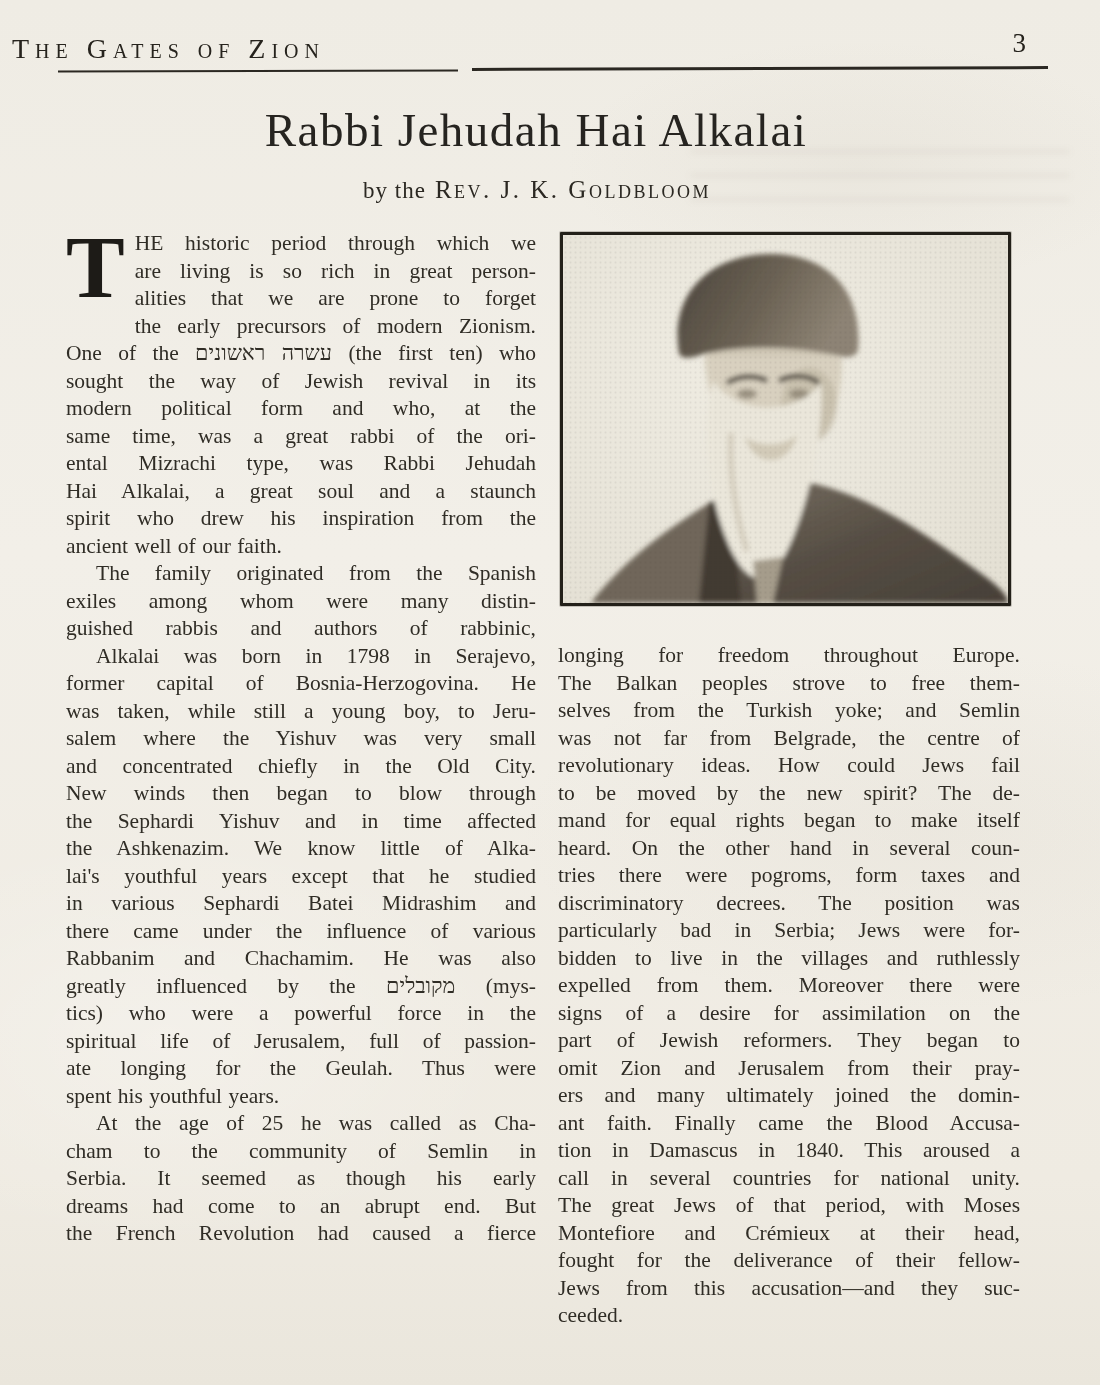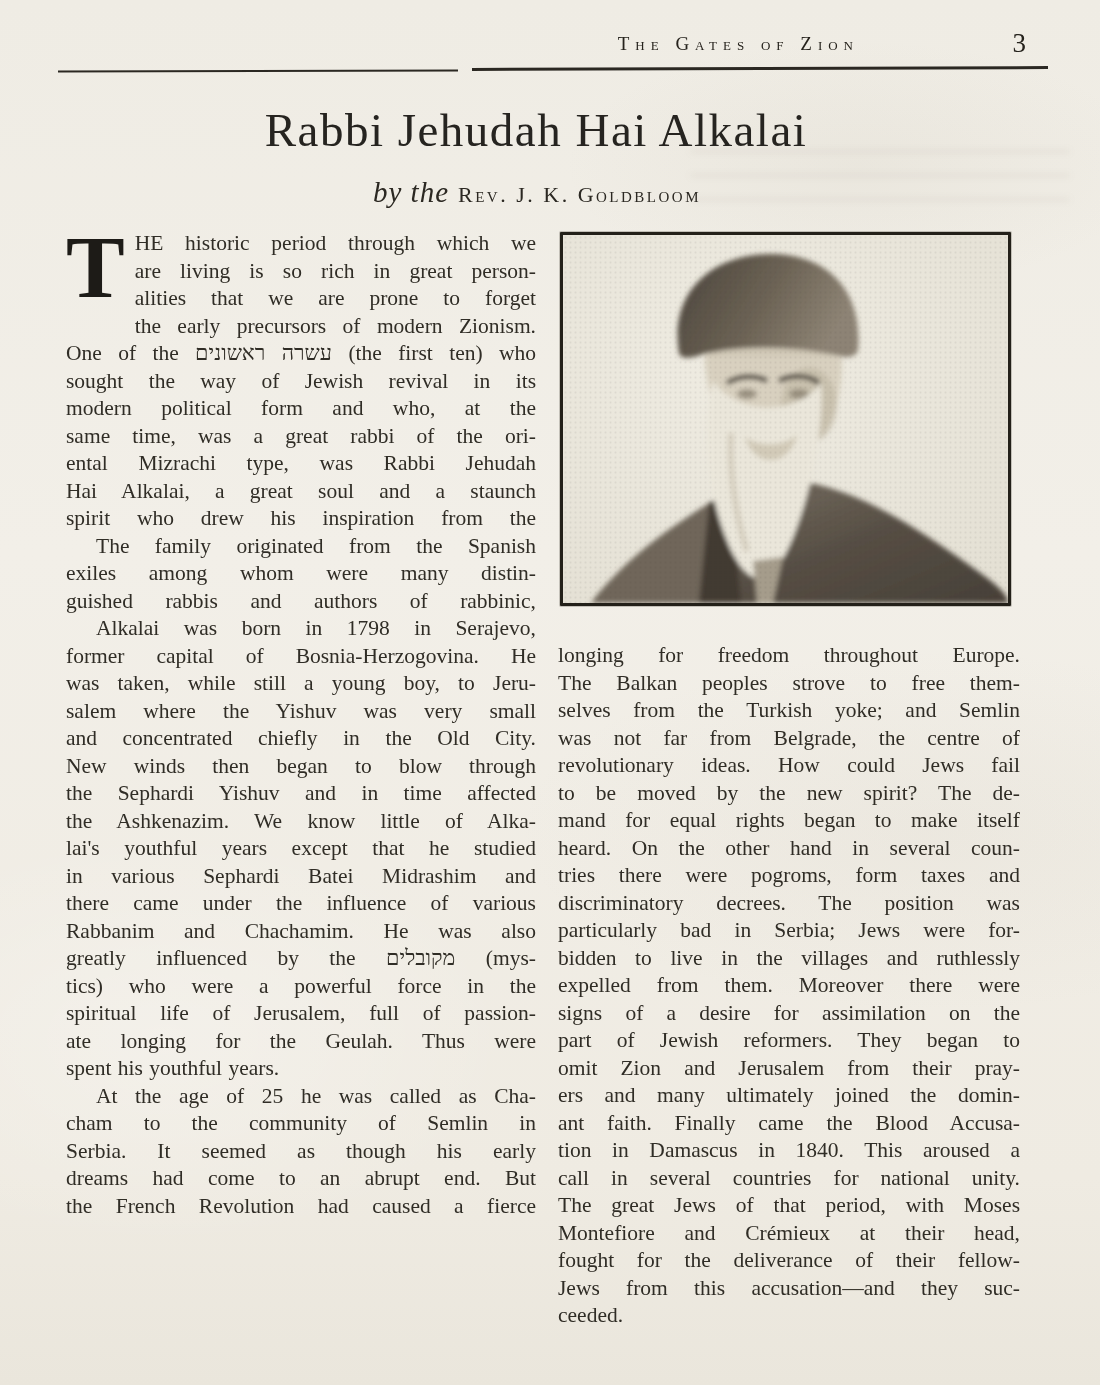--- a/index.html
+++ b/index.html
@@ -15,38 +15,38 @@
       radial-gradient(ellipse 420px 180px at 78% 12%, rgba(180,172,152,0.10), transparent 70%),
       radial-gradient(ellipse 500px 300px at 15% 75%, rgba(255,255,255,0.25), transparent 70%),
       radial-gradient(ellipse 600px 260px at 85% 60%, rgba(176,168,150,0.08), transparent 70%);
   }
   .ghost {
     position:absolute; top:150px; left:690px; width:380px; height:66px;
     background: repeating-linear-gradient(180deg, rgba(120,113,96,0.09) 0 3px, transparent 3px 24px);
     filter: blur(3px); pointer-events:none;
   }
   .running-head {
-    position:absolute; top:33px; left:3px; width:856px; text-align:right;
-    font-variant:small-caps; letter-spacing:6px; font-size:19px; color:#26231d;
+    position:absolute; top:33px; left:12px; width:856px; text-align:left;
+    font-variant:small-caps; letter-spacing:6px; font-size:28px; color:#26231d;
   }
   .page-number { position:absolute; top:28px; right:74px; font-size:27px; color:#26231d; }
   .rule { position:absolute; background:#2b2822; }
   .rule-left  { left:58px;  top:70px; width:400px; height:2.4px; transform:rotate(-0.12deg); }
   .rule-right { left:472px; top:67px; width:576px; height:2.6px; transform:rotate(-0.18deg); }
   .article-title {
     position:absolute; top:103px; left:0; width:1100px; margin:0; text-align:center;
     transform:translateX(-14px);
     font-size:47px; font-weight:normal; letter-spacing:1.5px; color:#262420;
   }
   .byline {
     position:absolute; top:176px; left:0; width:1100px; text-align:center;
     transform:translateX(-13px); color:#2b2822;
   }
-  .byline-prefix { font-style:italic; font-size:29px; letter-spacing:1px; margin-right:9px; }
-  .byline-name  { font-variant:small-caps; font-size:22px; letter-spacing:2.5px;text-align:center; }
+  .byline-prefix { font-size:23px; letter-spacing:1px; margin-right:9px; }
+  .byline-name  { font-variant:small-caps; font-size:25px; letter-spacing:2.5px;text-align:center; }
   .columns { position:absolute; left:66px; top:230px; display:flex; gap:22px; }
   .col-left  { width:470px; }
   .col-right { width:462px; }
   .para { margin:0; }
   .line {
     font-size:21.5px; line-height:27.5px; height:27.5px; overflow:hidden;
     text-align:justify; text-align-last:justify; word-spacing:1px; color:#302d26;
   }
   .line.lastline { text-align-last:left; }
   .line.indent   { padding-left:30px; }
@@ -88,20 +88,21 @@
           <div class="line">are living is so rich in great person-</div>
           <div class="line">alities that we are prone to forget</div>
           <div class="line">the early precursors of modern Zionism.</div>
           <div class="line">One of the עשרה ראשונים (the first ten) who</div>
           <div class="line">sought the way of Jewish revival in its</div>
           <div class="line">modern political form and who, at the</div>
           <div class="line">same time, was a great rabbi of the ori-</div>
           <div class="line">ental Mizrachi type, was Rabbi Jehudah</div>
           <div class="line">Hai Alkalai, a great soul and a staunch</div>
           <div class="line">spirit who drew his inspiration from the</div>
+          <div class="line lastline">ancient well of our faith.</div>
         </div>
         <div class="para">
         </div>
         <div class="para">
           <div class="line indent">The family originated from the Spanish</div>
           <div class="line">exiles among whom were many distin-</div>
           <div class="line">guished rabbis and authors of rabbinic,</div>
         </div>
         <div class="para">
           <div class="line indent">Alkalai was born in 1798 in Serajevo,</div>

